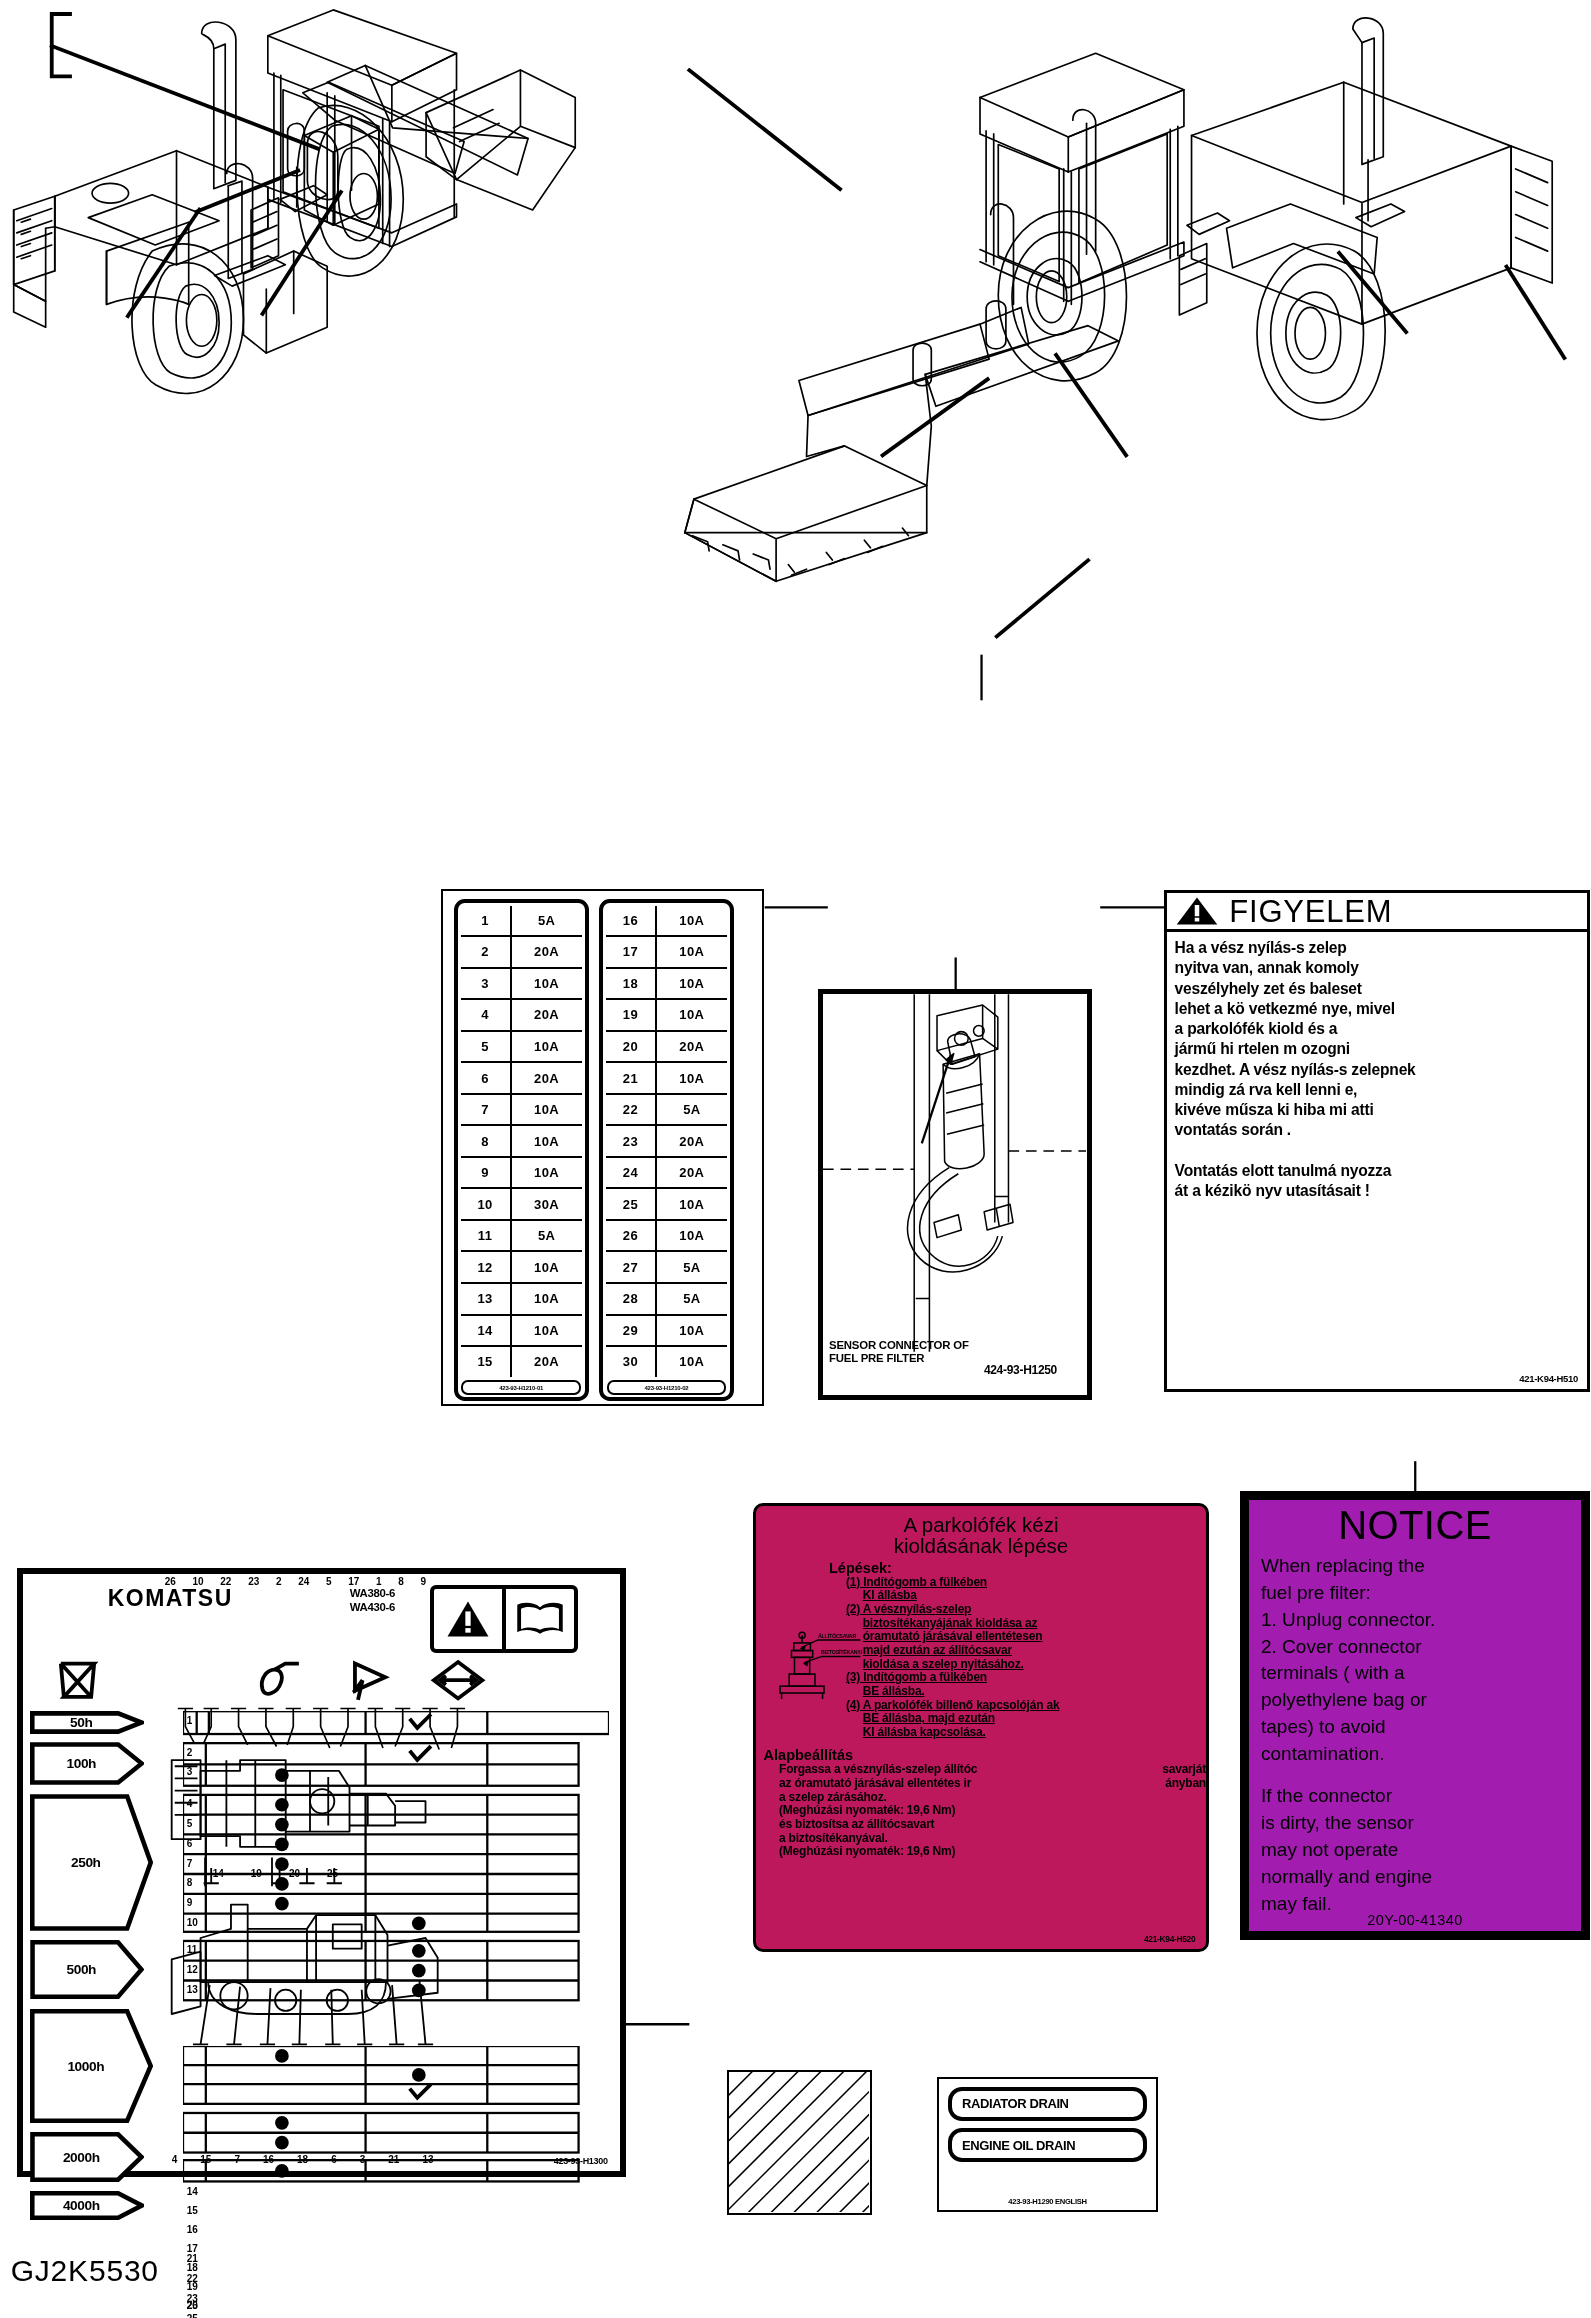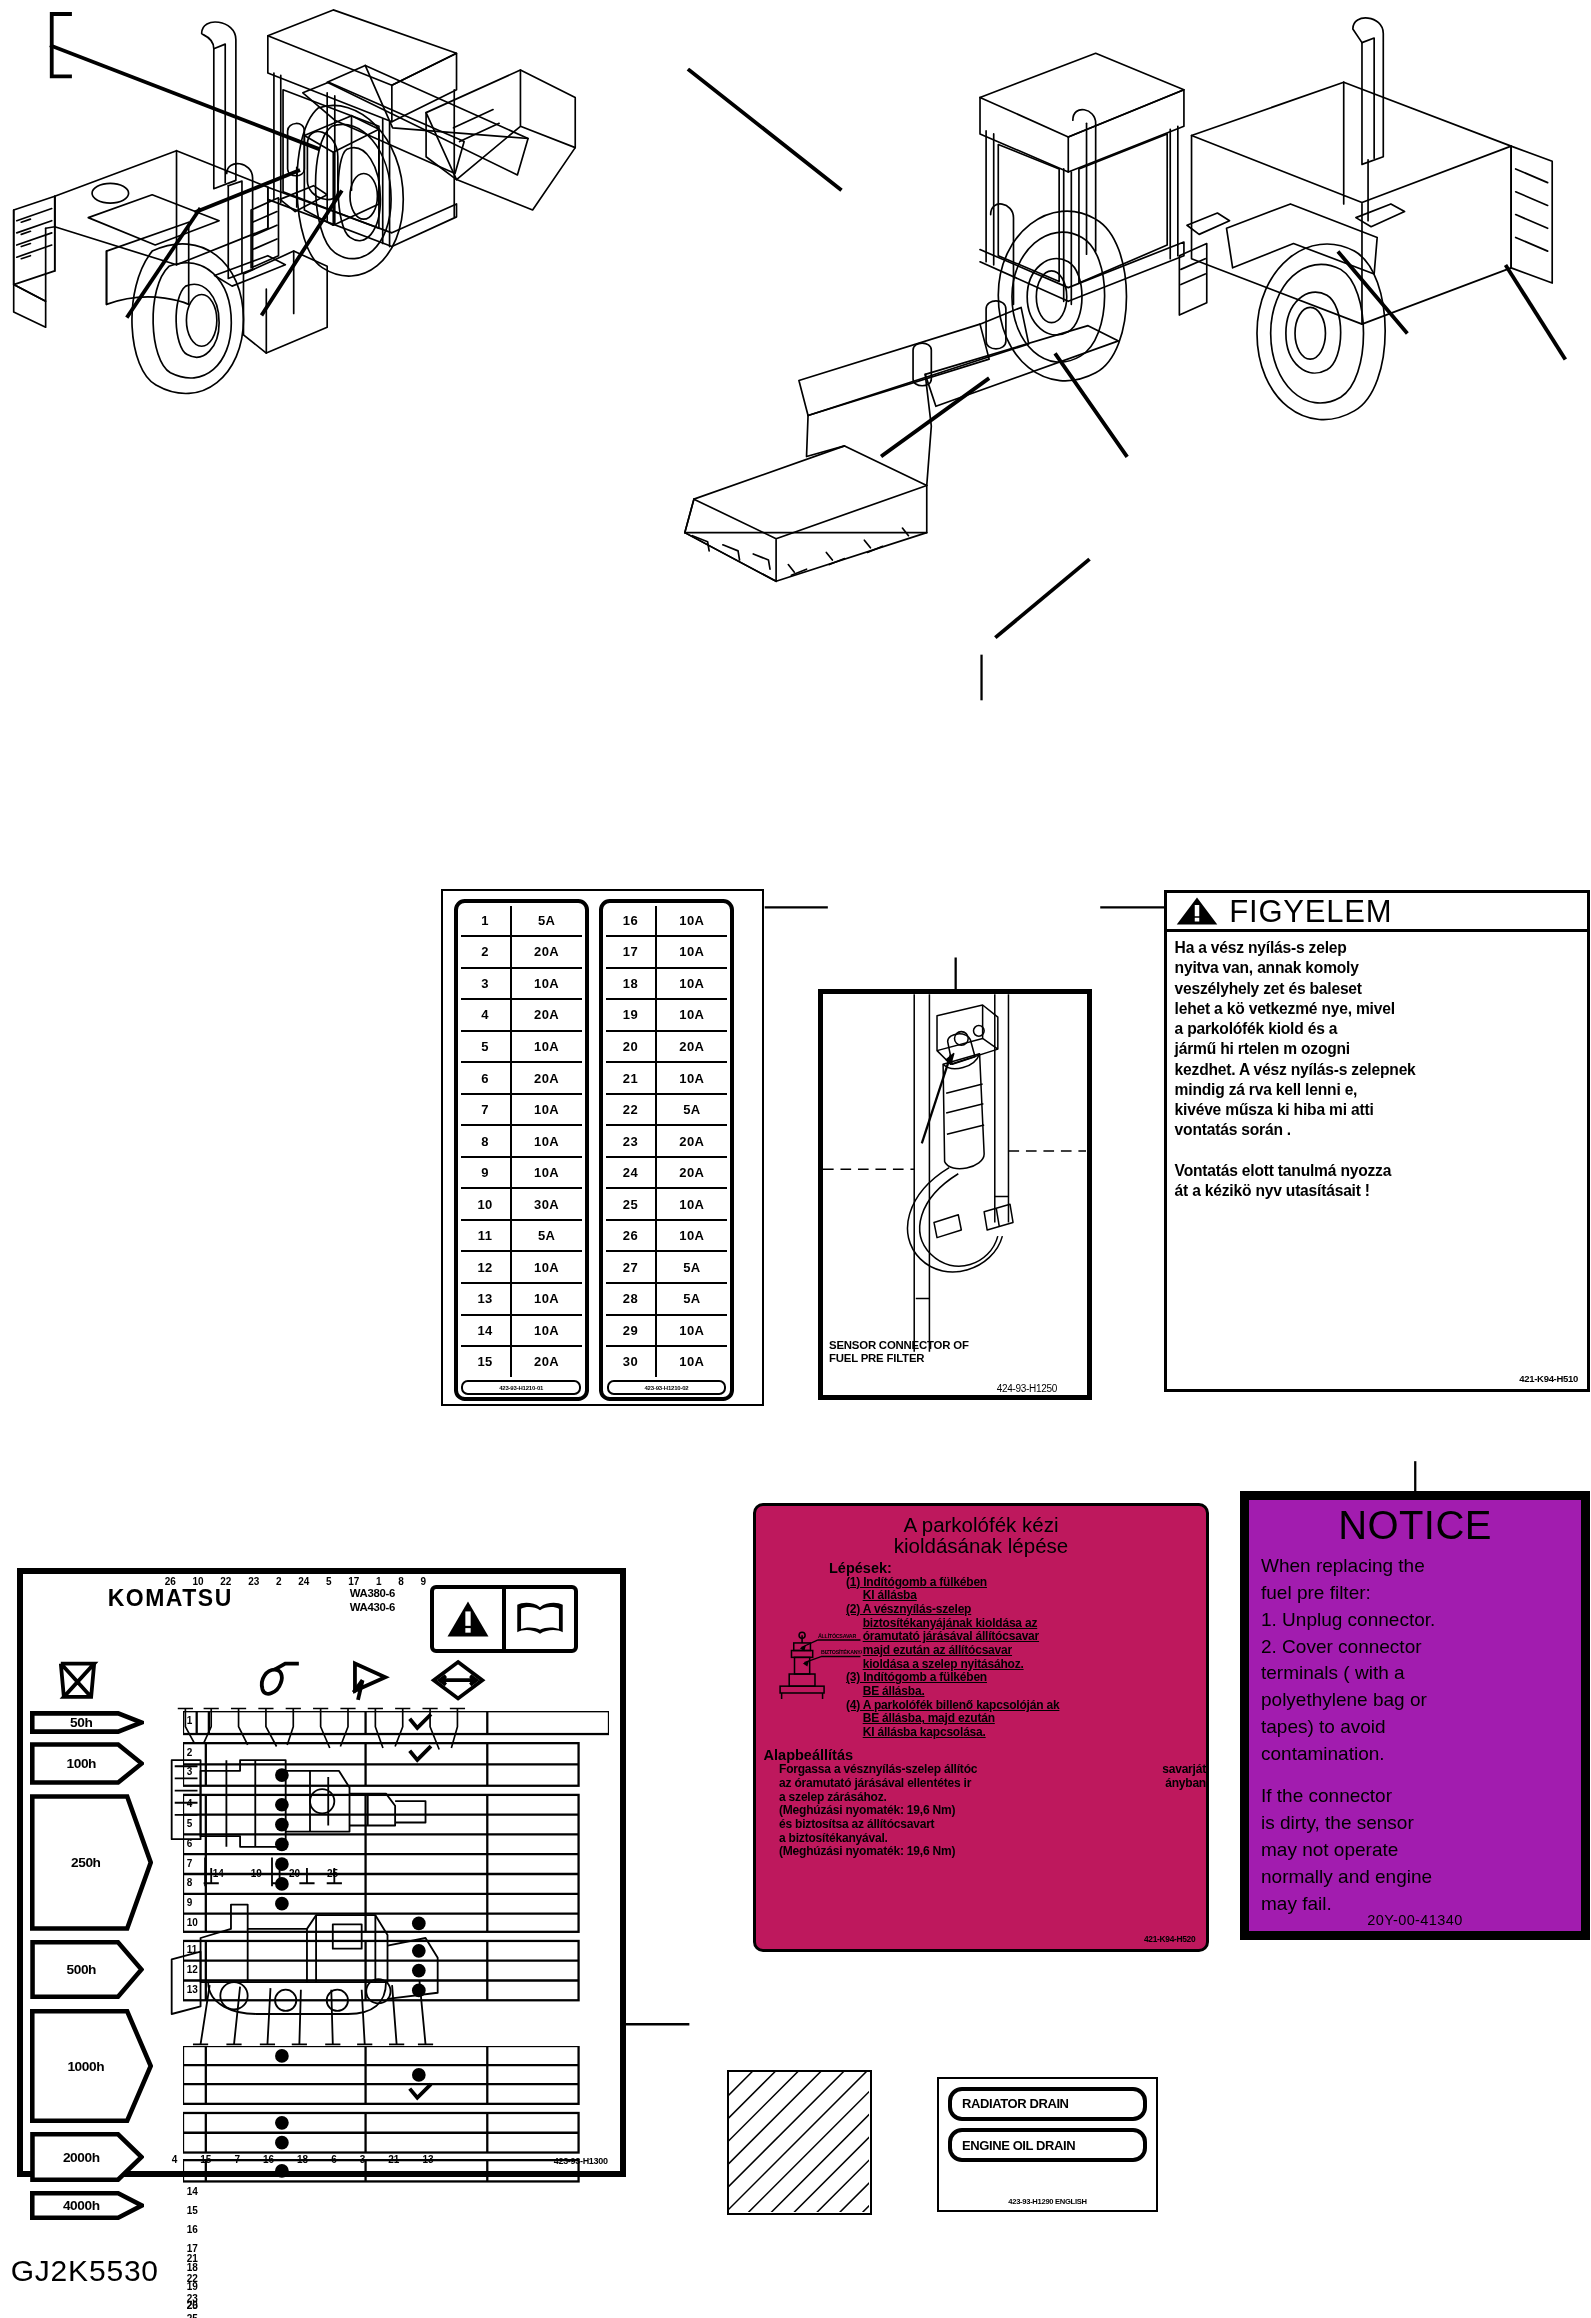--- a/index.html
+++ b/index.html
@@ -25,21 +25,21 @@
   .fuse-pn{position:absolute;left:3.8px;right:3.8px;bottom:1.5px;height:15px;
            border:2.3px solid #000;border-radius:6.8px;box-sizing:border-box;
            display:flex;align-items:center;justify-content:center;
            font-size:6px;font-weight:bold;letter-spacing:-0.2px;overflow:hidden;}
 
   
   #sensor-plate{left:818px;top:989px;width:274px;height:411px;
        border:5.3px solid #000;background:#fff;box-sizing:border-box;}
   #sensor-txt{position:absolute;left:6px;bottom:30px;font-size:11.4px;font-weight:bold;
        line-height:1.15;letter-spacing:-0.2px;}
-  #sensor-pn{position:absolute;right:30px;bottom:1px;font-size:10px;font-weight:normal;letter-spacing:-0.3px;}
+  #sensor-pn{position:absolute;right:30px;bottom:18px;font-size:12px;font-weight:bold;letter-spacing:-0.3px;}
 
   
   #warn-plate{left:1164px;top:890px;width:426px;height:502px;
        border:3.8px solid #000;background:#fff;box-sizing:border-box;}
   #warn-head{height:36px;border-bottom:3.8px solid #000;display:flex;align-items:center;gap:10.7px;padding:0 7.6px;}
   #warn-title{font-size:31px;font-weight:normal;letter-spacing:0.8px;line-height:1;}
   #warn-body{padding:6px 7.6px 0 7.6px;font-size:15.6px;font-weight:bold;line-height:1.30;letter-spacing:-0.2px;}
   #warn-body p{margin:0 0 0 0;}
   #warn-body .gap{height:20px;}
   #warn-pn{position:absolute;right:9px;bottom:4.6px;font-size:9.5px;font-weight:bold;letter-spacing:-0.3px;text-align:center;}
@@ -496,21 +496,21 @@
   <div id="brake-title">
     <div>A parkolófék kézi</div>
     <div>kioldásának lépése</div>
   </div>
   <div id="brake-steps-h">Lépések:</div>
   <div id="brake-steps">
       <div>(1) Indítógomb a fülkében</div>
       <div class="hang">KI állásba</div>
       <div>(2) A vésznyílás-szelep</div>
       <div class="hang">biztosítékanyájának kioldása az</div>
-      <div class="hang">óramutató járásával állítócsavar</div>
+      <div class="hang">óramutató járásával ellentétesen</div>
       <div class="hang">majd ezután az állítócsavar</div>
       <div class="hang">kioldása a szelep nyitásához.</div>
       <div>(3) Indítógomb a fülkében</div>
       <div class="hang">BE állásba.</div>
       <div>(4) A parkolófék billenő kapcsolóján  ak</div>
       <div class="hang">BE állásba, majd ezután</div>
       <div class="hang">KI állásba kapcsolása.</div>
     </div>
   <div id="brake-base-h">Alapbeállítás</div>
   <div id="brake-base">

